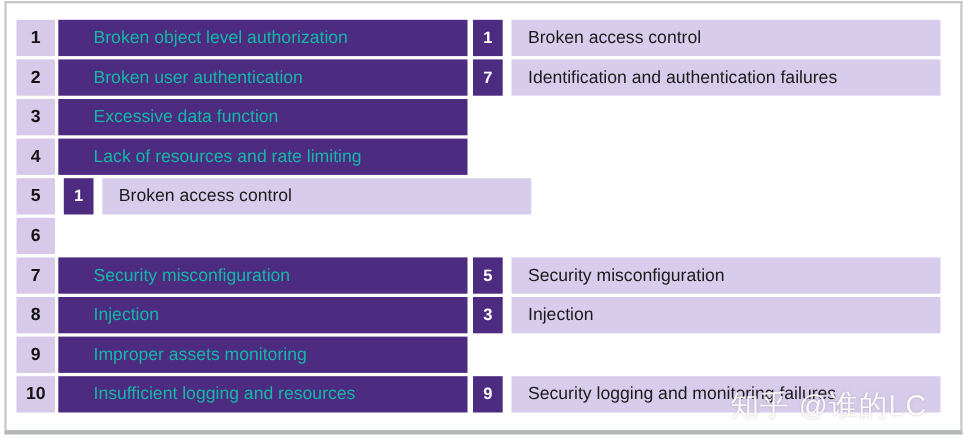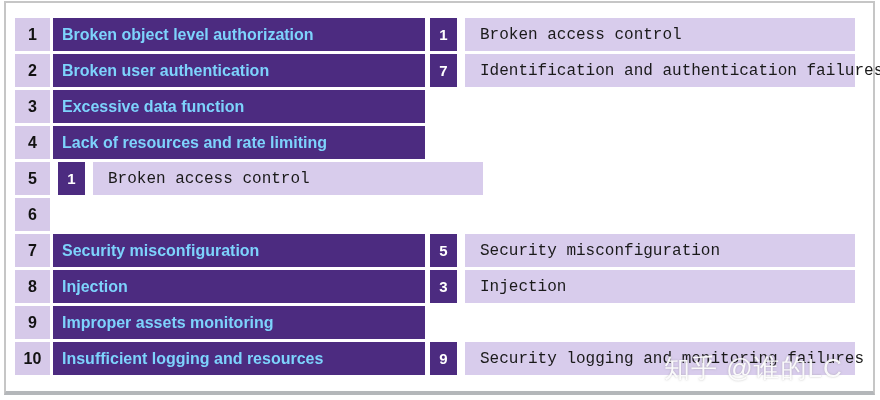--- a/index.html
+++ b/index.html
@@ -32,46 +32,44 @@
     margin-right: 3px;
     background: #d6c9e9;
     color: #121212;
     font-weight: bold;
     font-size: 16px;
     display: flex; align-items: center; justify-content: center;
   }
   .lbar {
     width: 372px;
     background: #4c2b80;
-    color: #7dd3fc;
+    color: #14b8a6;
     font-size: 16px;
     display: flex; align-items: center;
-    padding-left: 9px;
+    padding-left: 32px;
     white-space: nowrap;
-    font-weight: bold;
   }
   .rnum {
     width: 27px;
     margin-left: 5px;
     background: #4c2b80;
     color: #ffffff;
     font-weight: bold;
     font-size: 15px;
     display: flex; align-items: center; justify-content: center;
   }
   .rbar {
     width: 390px;
     margin-left: 8px;
     background: #d8ccec;
     color: #1a1a1a;
     font-size: 16px;
     display: flex; align-items: center;
     padding-left: 15px;
     white-space: nowrap;
-    font-family: Liberation Mono, monospace;
   }
   .row.nomap .rnum, .row.nomap .rbar { visibility: hidden; }
   .watermark {
     position: absolute;
     left: 664px; top: 351px;
     font-size: 26px;
     letter-spacing: 1px;
     color: rgba(255,255,255,0.92);
     text-shadow: 0 0 2px rgba(125,125,125,0.5);
     white-space: nowrap;

